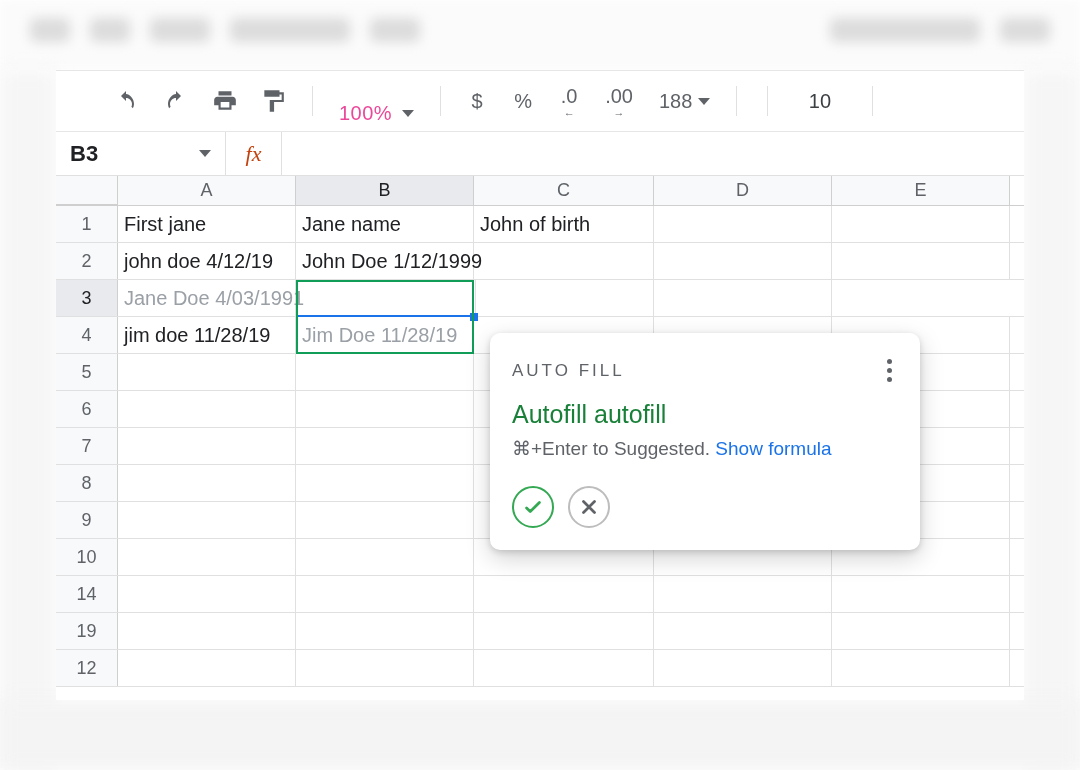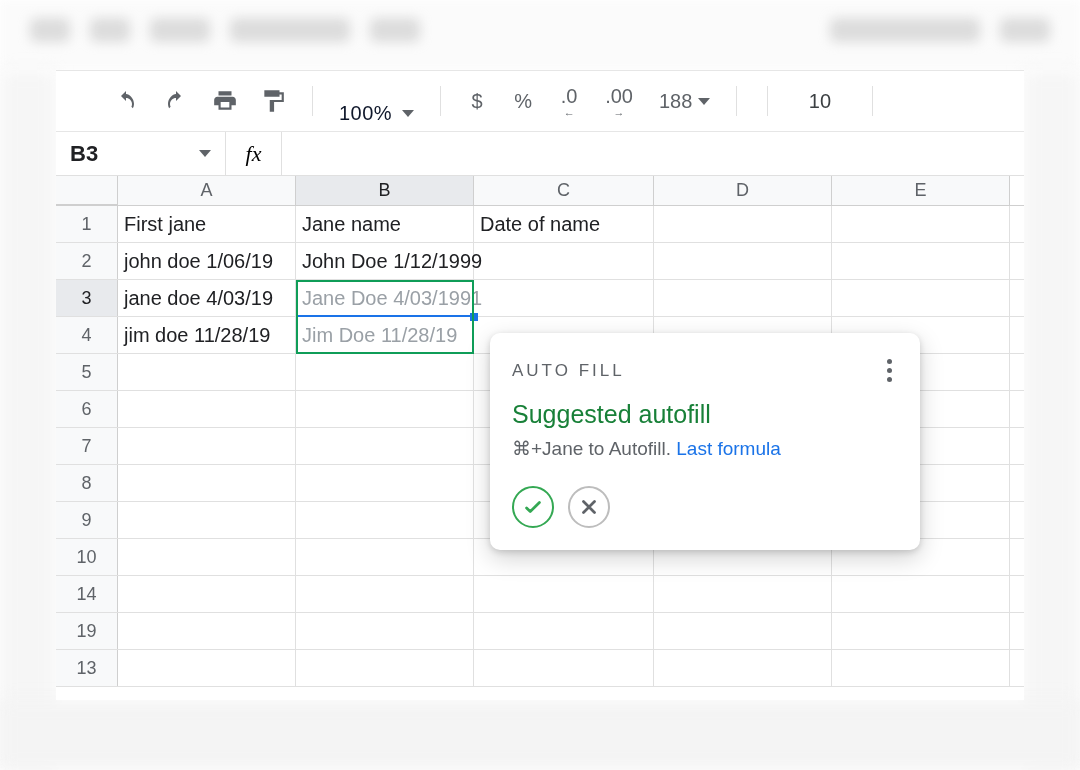--- a/index.html
+++ b/index.html
@@ -61,21 +61,21 @@
   .tb-btn {
     display: inline-flex; align-items: center; justify-content: center;
     min-width: 28px; height: 34px;
     cursor: pointer;
     user-select: none;
     padding: 0 4px;
   }
   .tb-btn svg { fill: #5f6368; }
   .zoom {
     display:flex; align-items:center; gap:10px;
-    font-size: 20px; color:#0f172a;
+    font-size: 20px; color:#ec4899;
     letter-spacing: .5px;
     margin-top: 24px;
   }
   .fmt {
     display:flex; align-items:center; gap:18px;
     font-size: 20px; color:#5f6368;
   }
   .fmt .sub { font-size:11px; line-height:9px; }
   .fmt .stack { display:flex; flex-direction:column; align-items:center; }
   .font-box {
@@ -104,21 +104,21 @@
     width: 170px; height:100%;
     display:flex; align-items:center;
     padding-left: 14px;
     font-size:22px; font-weight:700; color:#202124;
     border-right:1px solid #e0e0e0;
     justify-content:space-between;
     padding-right:14px;
   }
   .fx-label {
     width: 56px; display:flex; align-items:center; justify-content:center;
-    font-style: italic; color:#000000; font-size:22px;
+    font-style: italic; color:#c2410c; font-size:22px;
     border-right:1px solid #e0e0e0; height:100%;
     font-family: Georgia, serif;
   }
   .fx-input {
     flex:1; height:100%; padding-left:10px;
     font-size:20px; color:#202124;
     display:flex; align-items:center;
   }
 
   
@@ -303,35 +303,34 @@
       <div class="ch cB sel">B</div>
       <div class="ch cC">C</div>
       <div class="ch cD">D</div>
       <div class="ch cE">E</div>
     </div>
 
     <div class="row">
       <div class="rh">1</div>
       <div class="cell cA">First jane</div>
       <div class="cell cB">Jane name</div>
-      <div class="cell cC">Date of name</div>
+      <div class="cell cC">John of birth</div>
       <div class="cell cD"></div>
       <div class="cell cE"></div>
     </div>
     <div class="row">
       <div class="rh">2</div>
-      <div class="cell cA">john doe 1/06/19</div>
+      <div class="cell cA">john doe 4/12/19</div>
       <div class="cell cB" style="overflow:visible">John Doe 1/12/1999</div>
       <div class="cell cC"></div>
       <div class="cell cD"></div>
       <div class="cell cE"></div>
     </div>
     <div class="row">
       <div class="rh sel">3</div>
-      <div class="cell cA">jane doe 4/03/19</div>
       <div class="cell cB suggest" style="overflow:visible">Jane Doe 4/03/1991</div>
       <div class="cell cC"></div>
       <div class="cell cD"></div>
       <div class="cell cE"></div>
     </div>
     <div class="row">
       <div class="rh">4</div>
       <div class="cell cA">jim doe 11/28/19</div>
       <div class="cell cB suggest">Jim Doe 11/28/19</div>
       <div class="cell cC"></div>
@@ -396,21 +395,21 @@
       </div>
     <div class="row">
         <div class="rh">19</div>
         <div class="cell cA"></div>
         <div class="cell cB"></div>
         <div class="cell cC"></div>
         <div class="cell cD"></div>
         <div class="cell cE"></div>
       </div>
     <div class="row">
-        <div class="rh">13</div>
+        <div class="rh">12</div>
         <div class="cell cA"></div>
         <div class="cell cB"></div>
         <div class="cell cC"></div>
         <div class="cell cD"></div>
         <div class="cell cE"></div>
       </div>
 
     <div class="active-cell" style="left:240px; top:104px; width:178px; height:37px;"></div>
     <div class="fill-handle" style="left:414px; top:137px;"></div>
     <div class="suggest-range" style="left:240px; top:104px; width:178px; height:74px;"></div>
@@ -418,23 +417,23 @@
 
   <div class="popup">
     <div class="popup-head">
       <span class="title">AUTO FILL</span>
       <span class="kebab">
         <span></span>
         <span></span>
         <span></span>
       </span>
     </div>
-    <div class="popup-title2">Suggested autofill</div>
+    <div class="popup-title2">Autofill autofill</div>
     <div class="popup-sub">
-      <span>⌘+Jane to Autofill. </span><a>Last formula</a>
+      <span>⌘+Enter to Suggested. </span><a>Show formula</a>
     </div>
     <div class="popup-actions">
       <div class="circle-btn circle-ok">
         <svg viewBox="0 0 24 24">
             <path fill="none" stroke="#34a853" stroke-width="3" stroke-linecap="round" stroke-linejoin="round" d="M5 13l4 4 10-10"></path>
           </svg>
       </div>
       <div class="circle-btn circle-no">
         <svg viewBox="0 0 24 24">
             <path fill="none" stroke="#5f6368" stroke-width="3" stroke-linecap="round" d="M6 6l12 12M18 6L6 18"></path>

